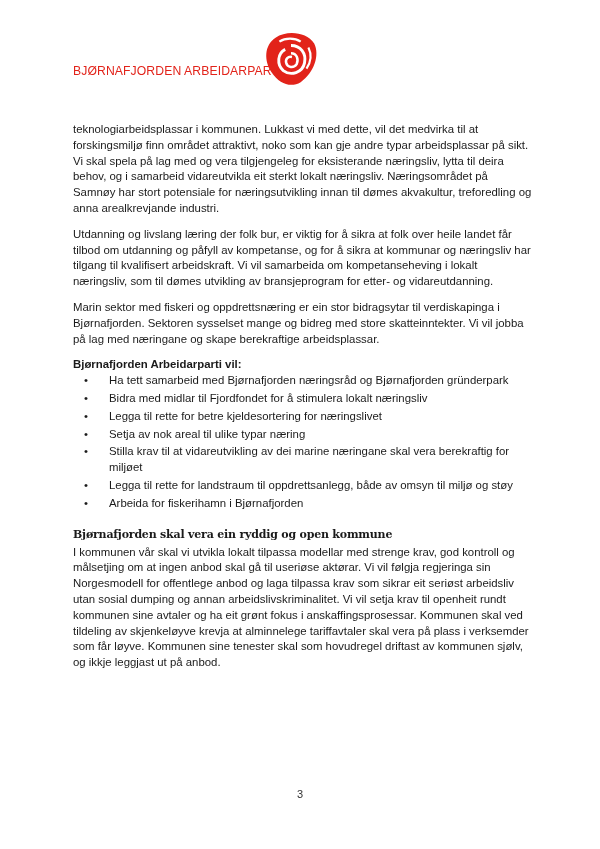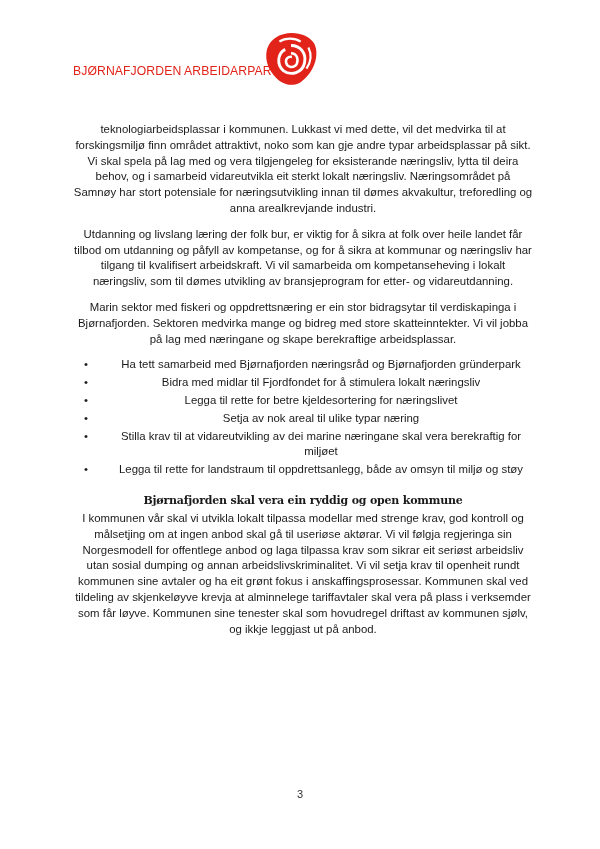--- a/index.html
+++ b/index.html
@@ -2,21 +2,21 @@
 <html><head>
   <meta charset="utf-8">
   <style>
     html, body { margin: 0; padding: 0; background: #ffffff; }
     body { width: 600px; height: 849px; position: relative; overflow: hidden;
            font-family: "Liberation Sans", sans-serif; color: #1a1a1a; }
     .header-brand { position: absolute; left: 73px; top: 64px; font-size: 12.2px;
            color: #e2231a; letter-spacing: 0.1px; }
     .logo { position: absolute; left: 262px; top: 30px; width: 58px; height: 58px; }
     .content { position: absolute; left: 73px; top: 122px; width: 460px;
-           font-size: 11.4px; line-height: 15.8px; text-align: center; }
+           font-size: 11.4px; line-height: 15.8px; }
     .content p { margin: 0 0 10px 0; }
     .list-title { font-weight: bold; margin: 0; }
     ul.bullets { margin: 0 0 0 0; padding: 0 0 0 36px; list-style: none; }
     ul.bullets li { position: relative; margin: 0 0 2px 0; }
     ul.bullets li::before { content: "\2022"; position: absolute; left: -25px; }
     h2.section { font-family: "DejaVu Serif", serif; font-weight: bold; font-size: 11px;
            margin: 14px 0 1px 0; line-height: 18px; letter-spacing: -0.2px; }
     .page-number { position: absolute; left: 0; width: 600px; top: 788px; text-align: center;
            font-size: 11px; color: #333; }
   </style>
@@ -30,28 +30,30 @@
     <path d="M30 16 C40 16 46 24 44 34 C42 44 30 48 22 42 C15 36 16 24 24 20" fill="none" stroke="#ffffff" stroke-width="3"></path>
     <path d="M30 24 C36 24 38 30 36 35 C33 40 26 39 25 34 C24 30 27 27 31 28" fill="none" stroke="#ffffff" stroke-width="2.6"></path>
     <path d="M18 12 C24 8 34 8 40 12" fill="none" stroke="#ffffff" stroke-width="2.4"></path>
     <path d="M48 18 C52 26 50 34 46 40" fill="none" stroke="#ffffff" stroke-width="2.2"></path>
   </svg>
 </div>
 
 <div class="content">
   <p>teknologiarbeidsplassar i kommunen. Lukkast vi med dette, vil det medvirka til at forskingsmiljø finn området attraktivt, noko som kan gje andre typar arbeidsplassar på sikt. Vi skal spela på lag med og vera tilgjengeleg for eksisterande næringsliv, lytta til deira behov, og i samarbeid vidareutvikla eit sterkt lokalt næringsliv. Næringsområdet på Samnøy har stort potensiale for næringsutvikling innan til dømes akvakultur, treforedling og anna arealkrevjande industri.</p>
   <p>Utdanning og livslang læring der folk bur, er viktig for å sikra at folk over heile landet får tilbod om utdanning og påfyll av kompetanse, og for å sikra at kommunar og næringsliv har tilgang til kvalifisert arbeidskraft. Vi vil samarbeida om kompetanseheving i lokalt næringsliv, som til dømes utvikling av bransjeprogram for etter- og vidareutdanning.</p>
-  <p>Marin sektor med fiskeri og oppdrettsnæring er ein stor bidragsytar til verdiskapinga i Bjørnafjorden. Sektoren medvirka mange og bidreg med store skatteinntekter. Vi vil jobba på lag med næringane og skape berekraftige arbeidsplassar.</p>
+  <p>Marin sektor med fiskeri og oppdrettsnæring er ein stor bidragsytar til verdiskapinga i Bjørnafjorden. Sektoren sysselset mange og bidreg med store skatteinntekter. Vi vil jobba på lag med næringane og skape berekraftige arbeidsplassar.</p>
 
+  <div class="list-title">Bjørnafjorden Arbeidarparti vil:</div>
   <ul class="bullets">
     <li>Ha tett samarbeid med Bjørnafjorden næringsråd og Bjørnafjorden gründerpark</li>
     <li>Bidra med midlar til Fjordfondet for å stimulera lokalt næringsliv</li>
     <li>Legga til rette for betre kjeldesortering for næringslivet</li>
     <li>Setja av nok areal til ulike typar næring</li>
     <li>Stilla krav til at vidareutvikling av dei marine næringane skal vera berekraftig for miljøet</li>
     <li>Legga til rette for landstraum til oppdrettsanlegg, både av omsyn til miljø og støy</li>
+    <li>Arbeida for fiskerihamn i Bjørnafjorden</li>
   </ul>
 
   <h2 class="section">Bjørnafjorden skal vera ein ryddig og open kommune</h2>
   <p>I kommunen vår skal vi utvikla lokalt tilpassa modellar med strenge krav, god kontroll og målsetjing om at ingen anbod skal gå til useriøse aktørar. Vi vil følgja regjeringa sin Norgesmodell for offentlege anbod og laga tilpassa krav som sikrar eit seriøst arbeidsliv utan sosial dumping og annan arbeidslivskriminalitet. Vi vil setja krav til openheit rundt kommunen sine avtaler og ha eit grønt fokus i anskaffingsprosessar. Kommunen skal ved tildeling av skjenkeløyve krevja at alminnelege tariffavtaler skal vera på plass i verksemder som får løyve. Kommunen sine tenester skal som hovudregel driftast av kommunen sjølv, og ikkje leggjast ut på anbod.</p>
 </div>
 
 <div class="page-number">3</div>
 
 </body></html>

